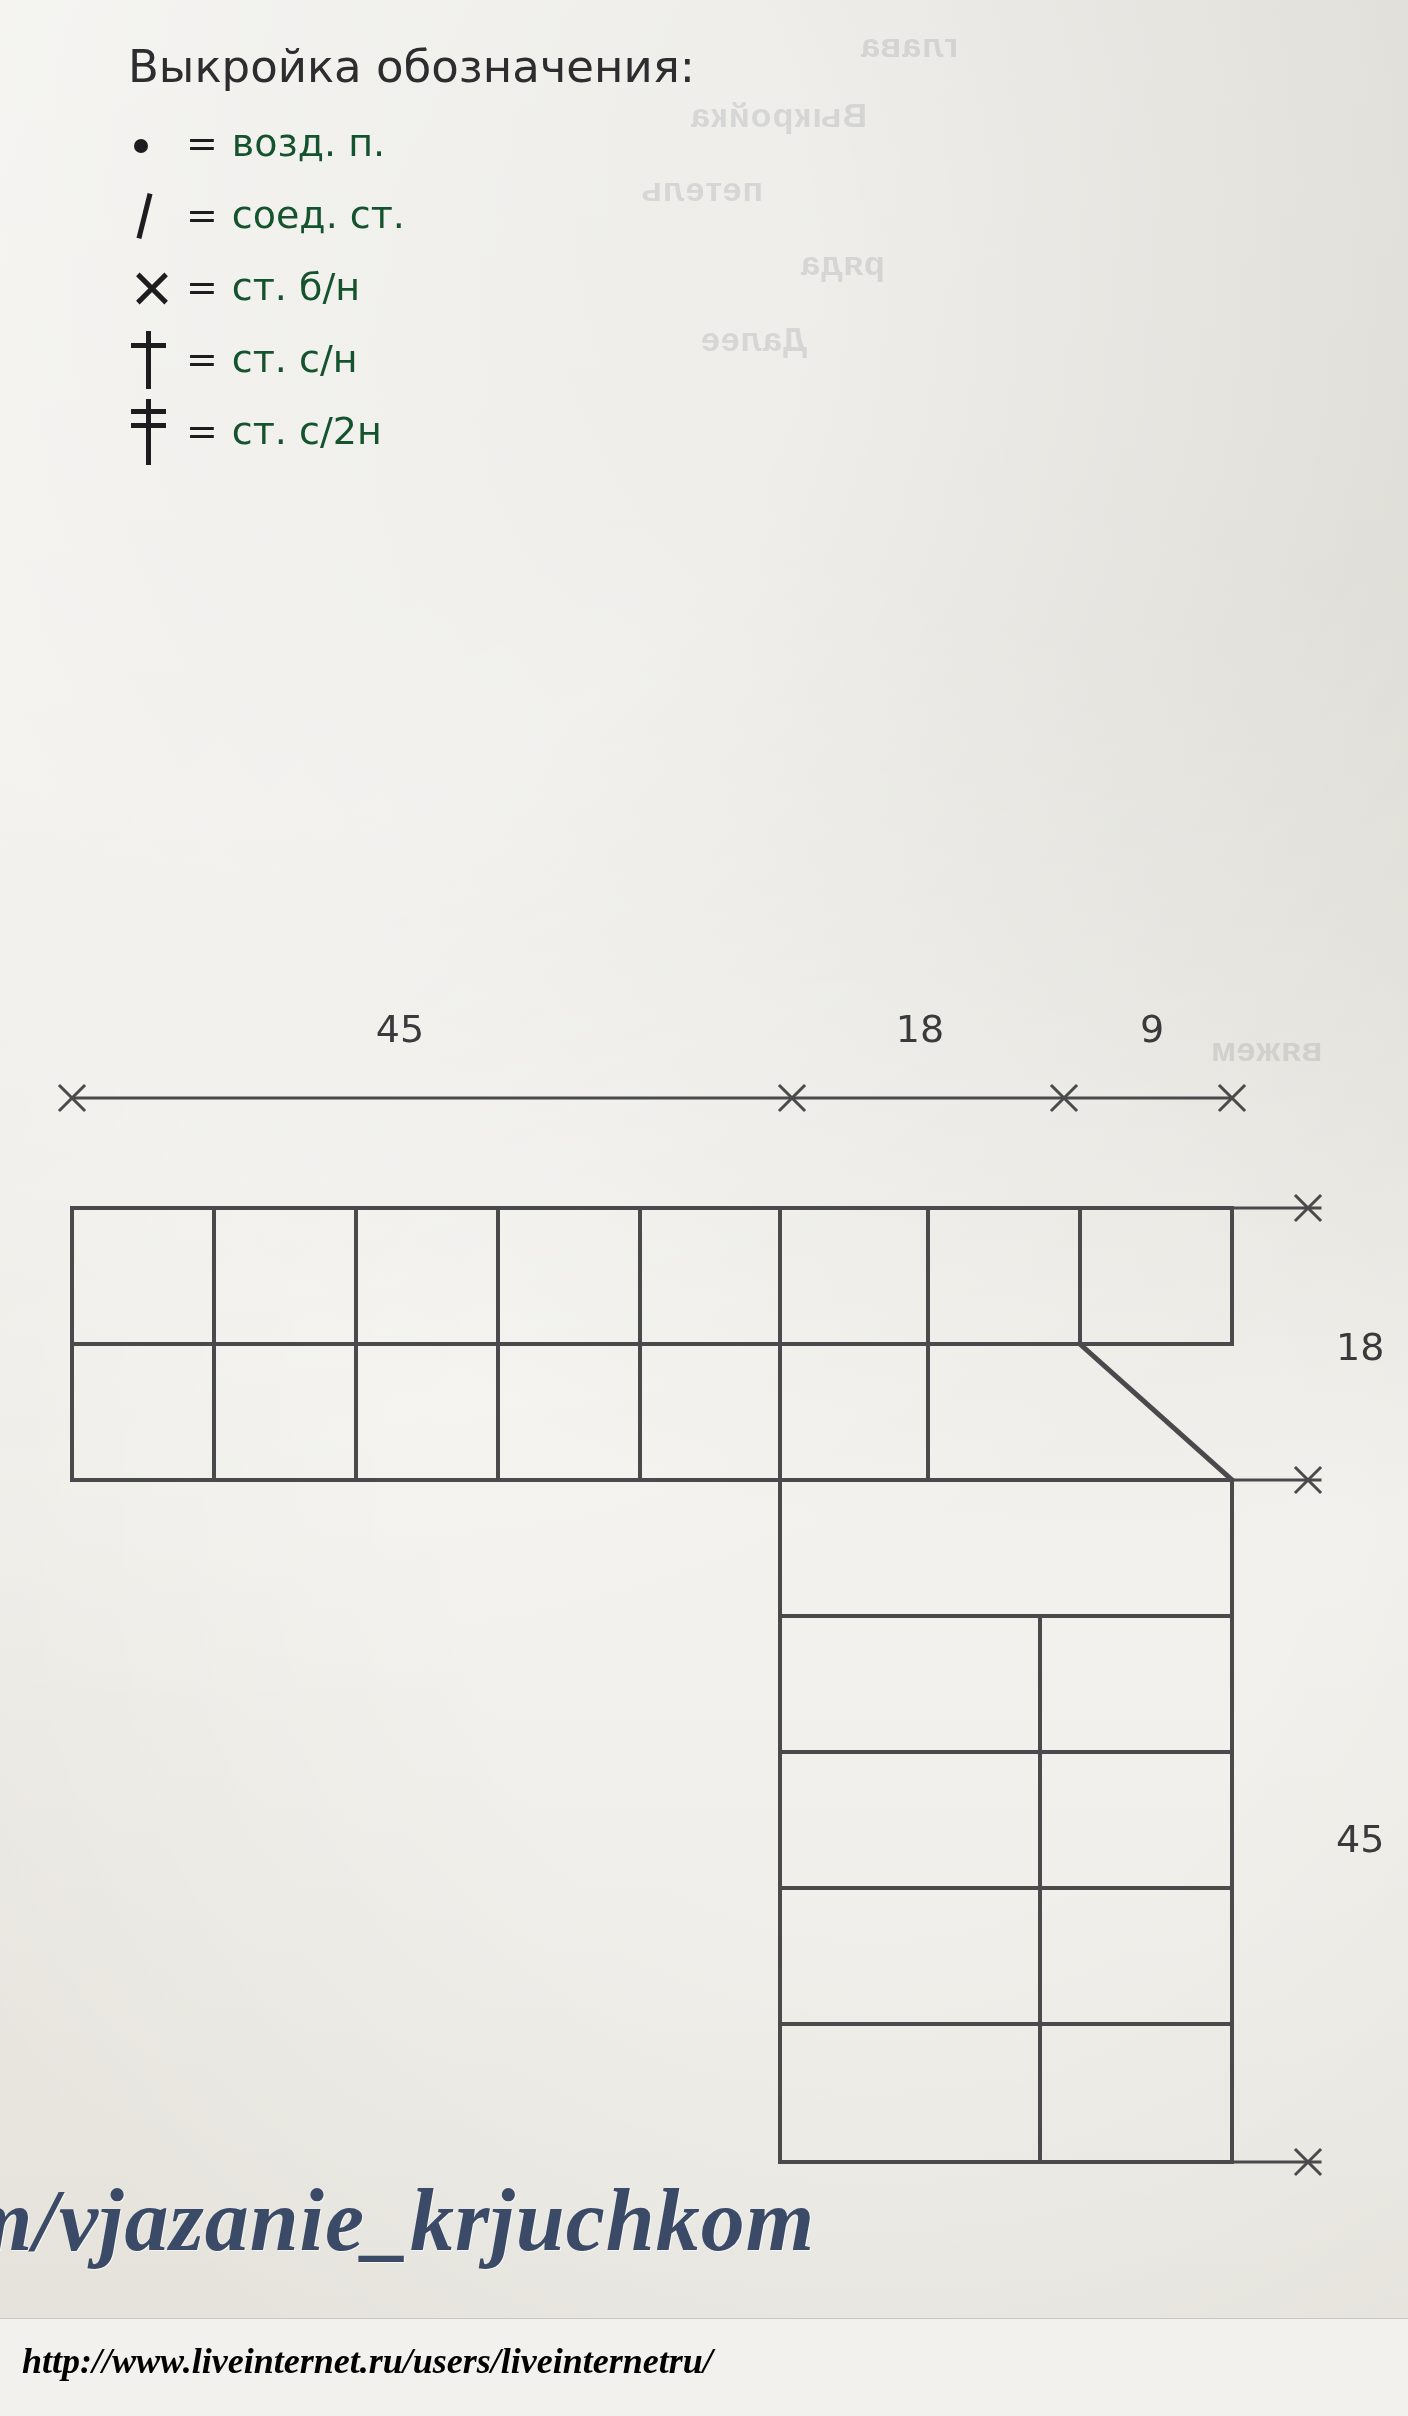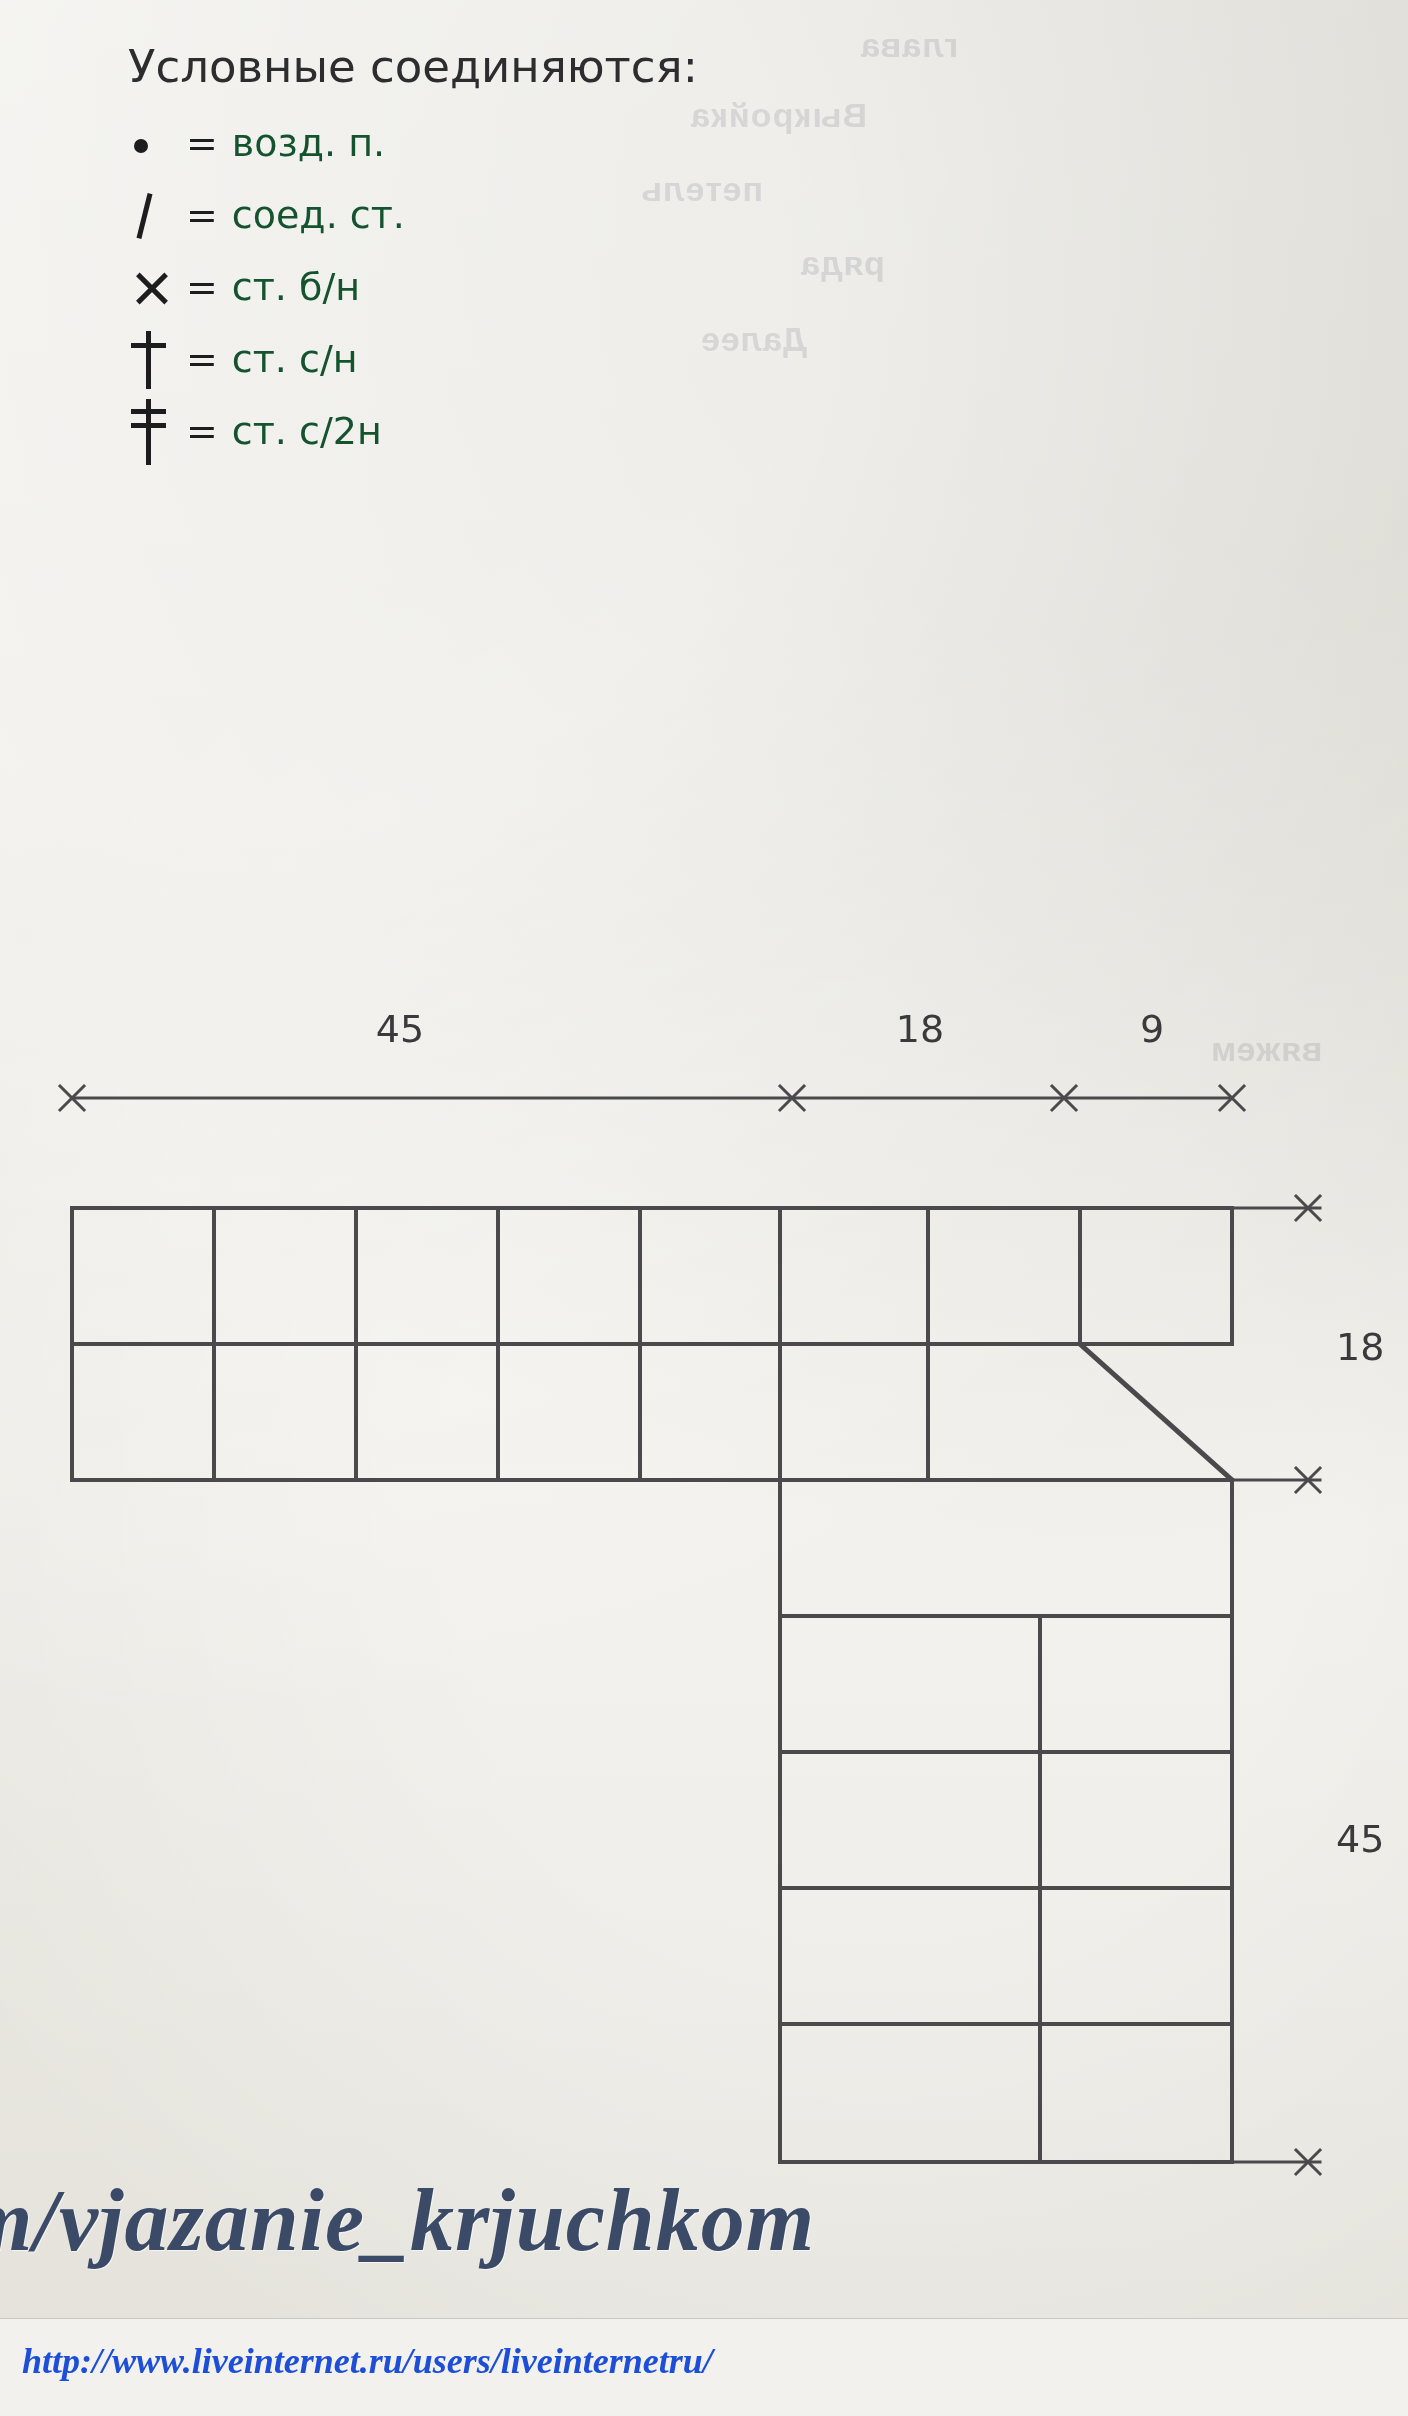--- a/index.html
+++ b/index.html
@@ -197,21 +197,21 @@
     text-shadow: 1px 1px 0 rgba(255,255,255,0.6);
   }
   #watermark-url {
     position: absolute;
     left: 22px;
     top: 2340px;
     font-family: "Liberation Serif", serif;
     font-style: italic;
     font-weight: 700;
     font-size: 36px;
-    color: #1d4ed8;
+    color: #000000;
     white-space: nowrap;
   }
   #bottom-strip {
     position: absolute;
     left: 0;
     top: 2318px;
     width: 1408px;
     height: 98px;
     background: #f2f1ed;
     border-top: 1px solid #c9c7c1;
@@ -224,21 +224,21 @@
 
   <div class="ghost" style="left:860px; top:26px; font-size:34px;">глава</div>
   <div class="ghost" style="left:690px; top:96px; font-size:34px;">Выкройка</div>
   <div class="ghost" style="left:640px; top:170px; font-size:34px;">петель</div>
   <div class="ghost" style="left:800px; top:244px; font-size:34px;">ряда</div>
   <div class="ghost" style="left:700px; top:320px; font-size:34px;">Далее</div>
   <div class="ghost" style="left:1210px; top:1030px; font-size:34px;">вяжем</div>
 
   <div id="legend">
 
-    <h1 id="legend-title">Условные соединяются:</h1>
+    <h1 id="legend-title">Выкройка обозначения:</h1>
 
     <div class="legend-row">
       <span class="legend-sym">
           <span class="sym-dot"></span>
         </span>
       <span class="legend-eq">=</span>
       <span class="legend-text">возд. п.</span>
     </div>
 
     <div class="legend-row">

